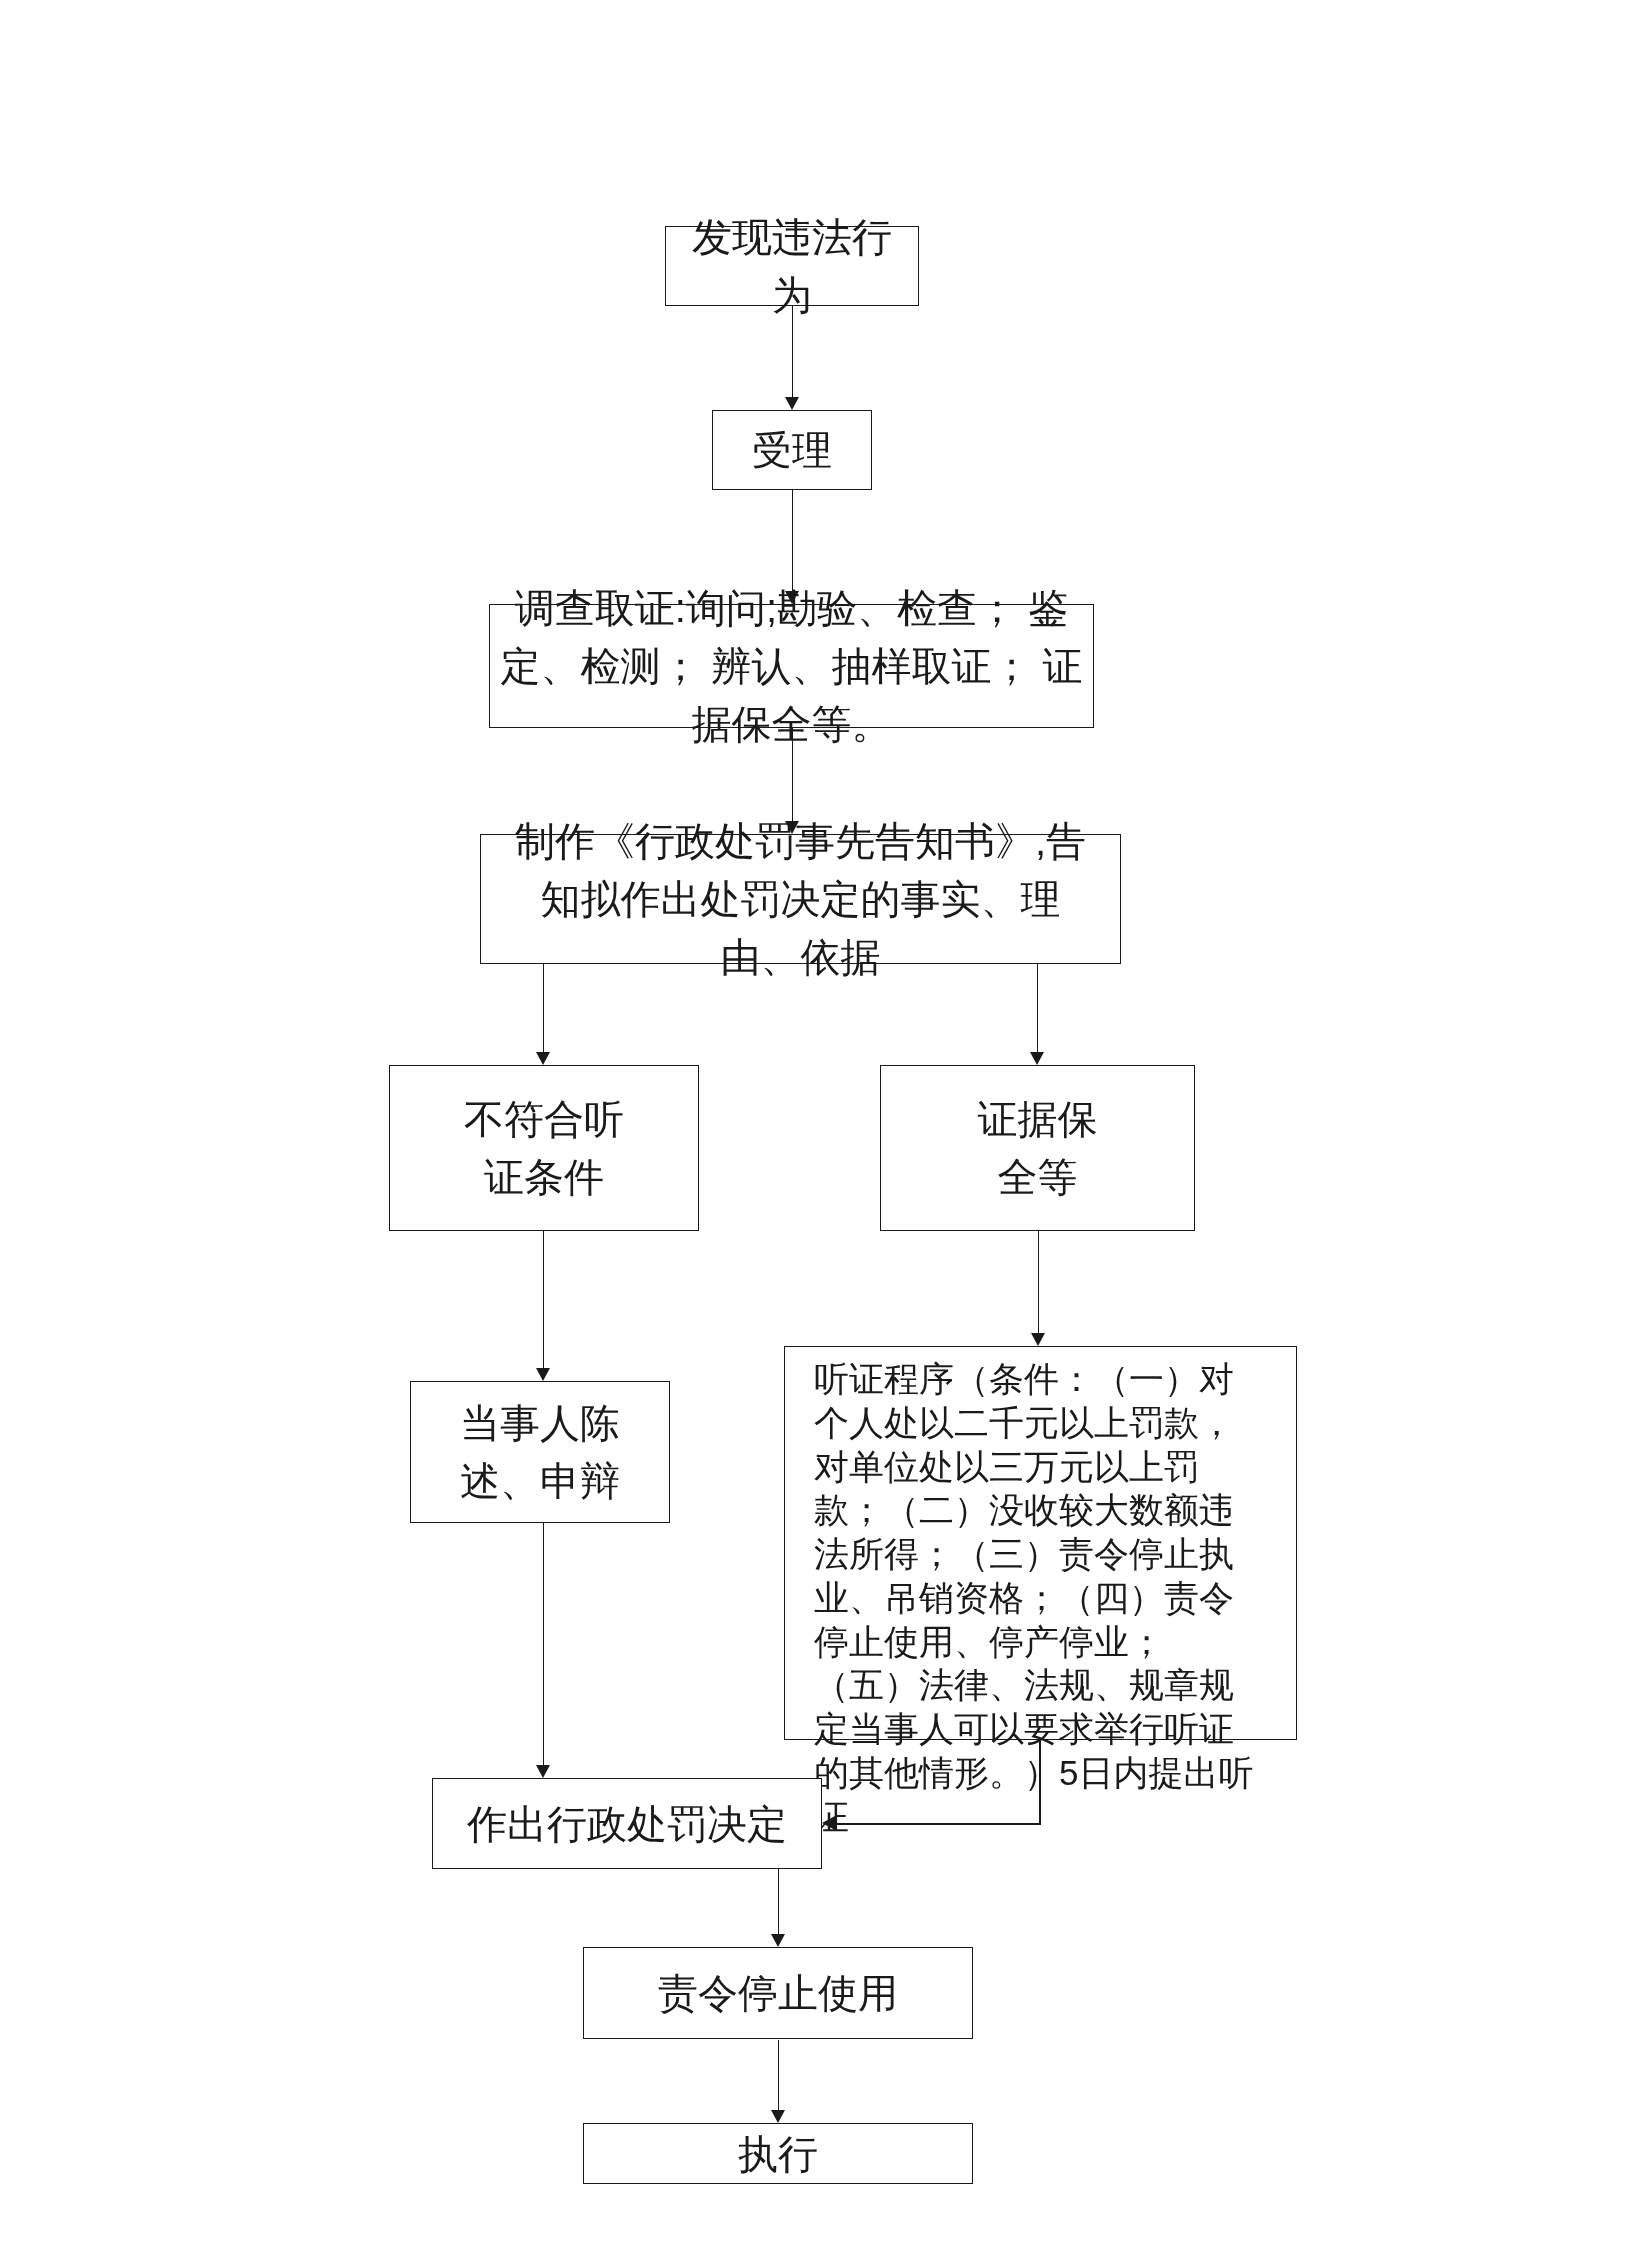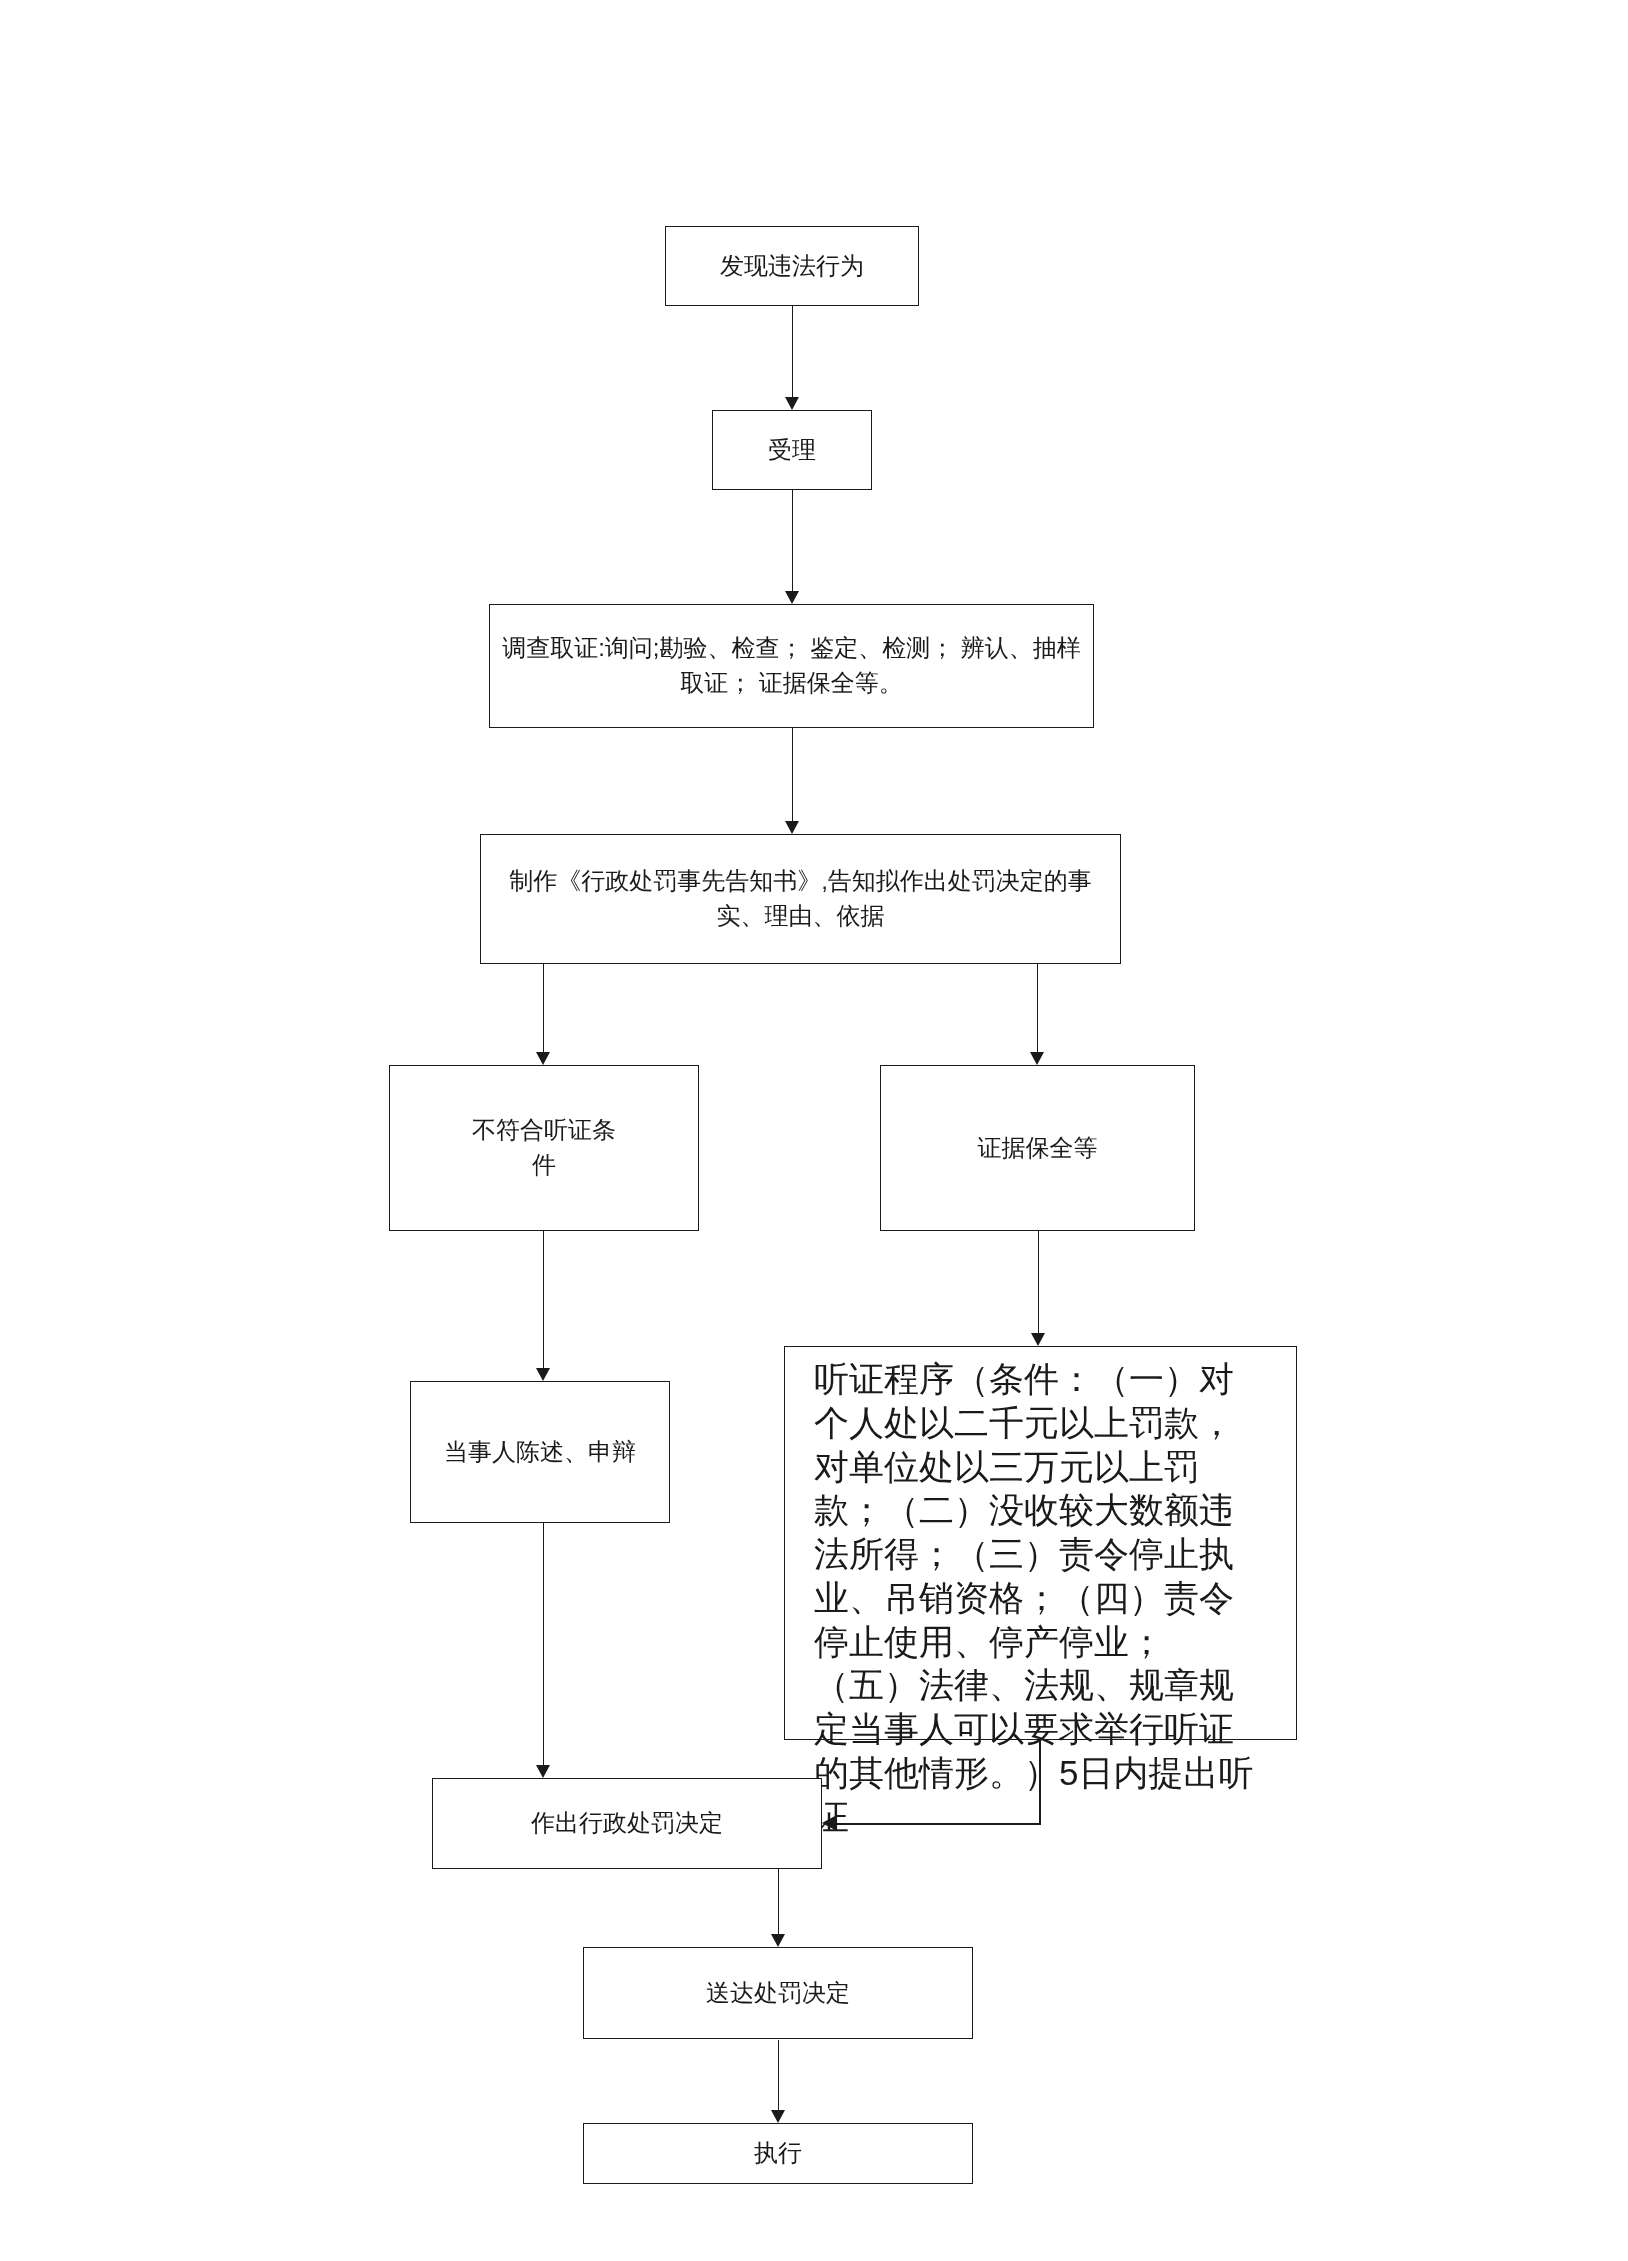--- a/index.html
+++ b/index.html
@@ -29,21 +29,21 @@
   }
   .node {
     position: absolute;
     box-sizing: border-box;
     border: 1.6px solid #1a1a1a;
     background: #ffffff;
     display: flex;
     align-items: center;
     justify-content: center;
     text-align: center;
-    font-size: 24px;
+    font-size: 40px;
     color: #1a1a1a;
     line-height: 1.45;
     padding: 5px 10px;
   }
   .node .node-text {
     display: inline-block;
   }
   .node.leftalign {
     align-items: flex-start;
     justify-content: flex-start;
@@ -124,21 +124,21 @@
 
   <div class="node leftalign" style="left:784px; top:1346px; width:513px; height:394px">
     <span class="node-text">听证程序（条件：（一）对个人处以二千元以上罚款，对单位处以三万元以上罚款；（二）没收较大数额违法所得；（三）责令停止执业、吊销资格；（四）责令停止使用、停产停业；（五）法律、法规、规章规定当事人可以要求举行听证的其他情形。）5日内提出听证</span>
   </div>
 
   <div class="node" style="left:432px; top:1778px; width:390px; height:91px">
     <span class="node-text">作出行政处罚决定</span>
   </div>
 
   <div class="node" style="left:583px; top:1947px; width:390px; height:92px">
-    <span class="node-text">送达处罚决定</span>
+    <span class="node-text">责令停止使用</span>
   </div>
 
   <div class="node" style="left:583px; top:2123px; width:390px; height:61px">
     <span class="node-text">执行</span>
   </div>
 
   <div class="varrow" style="left:785px; top:306px; height:104px">
     <div class="shaft"></div>
     <div class="head"></div>
   </div>

